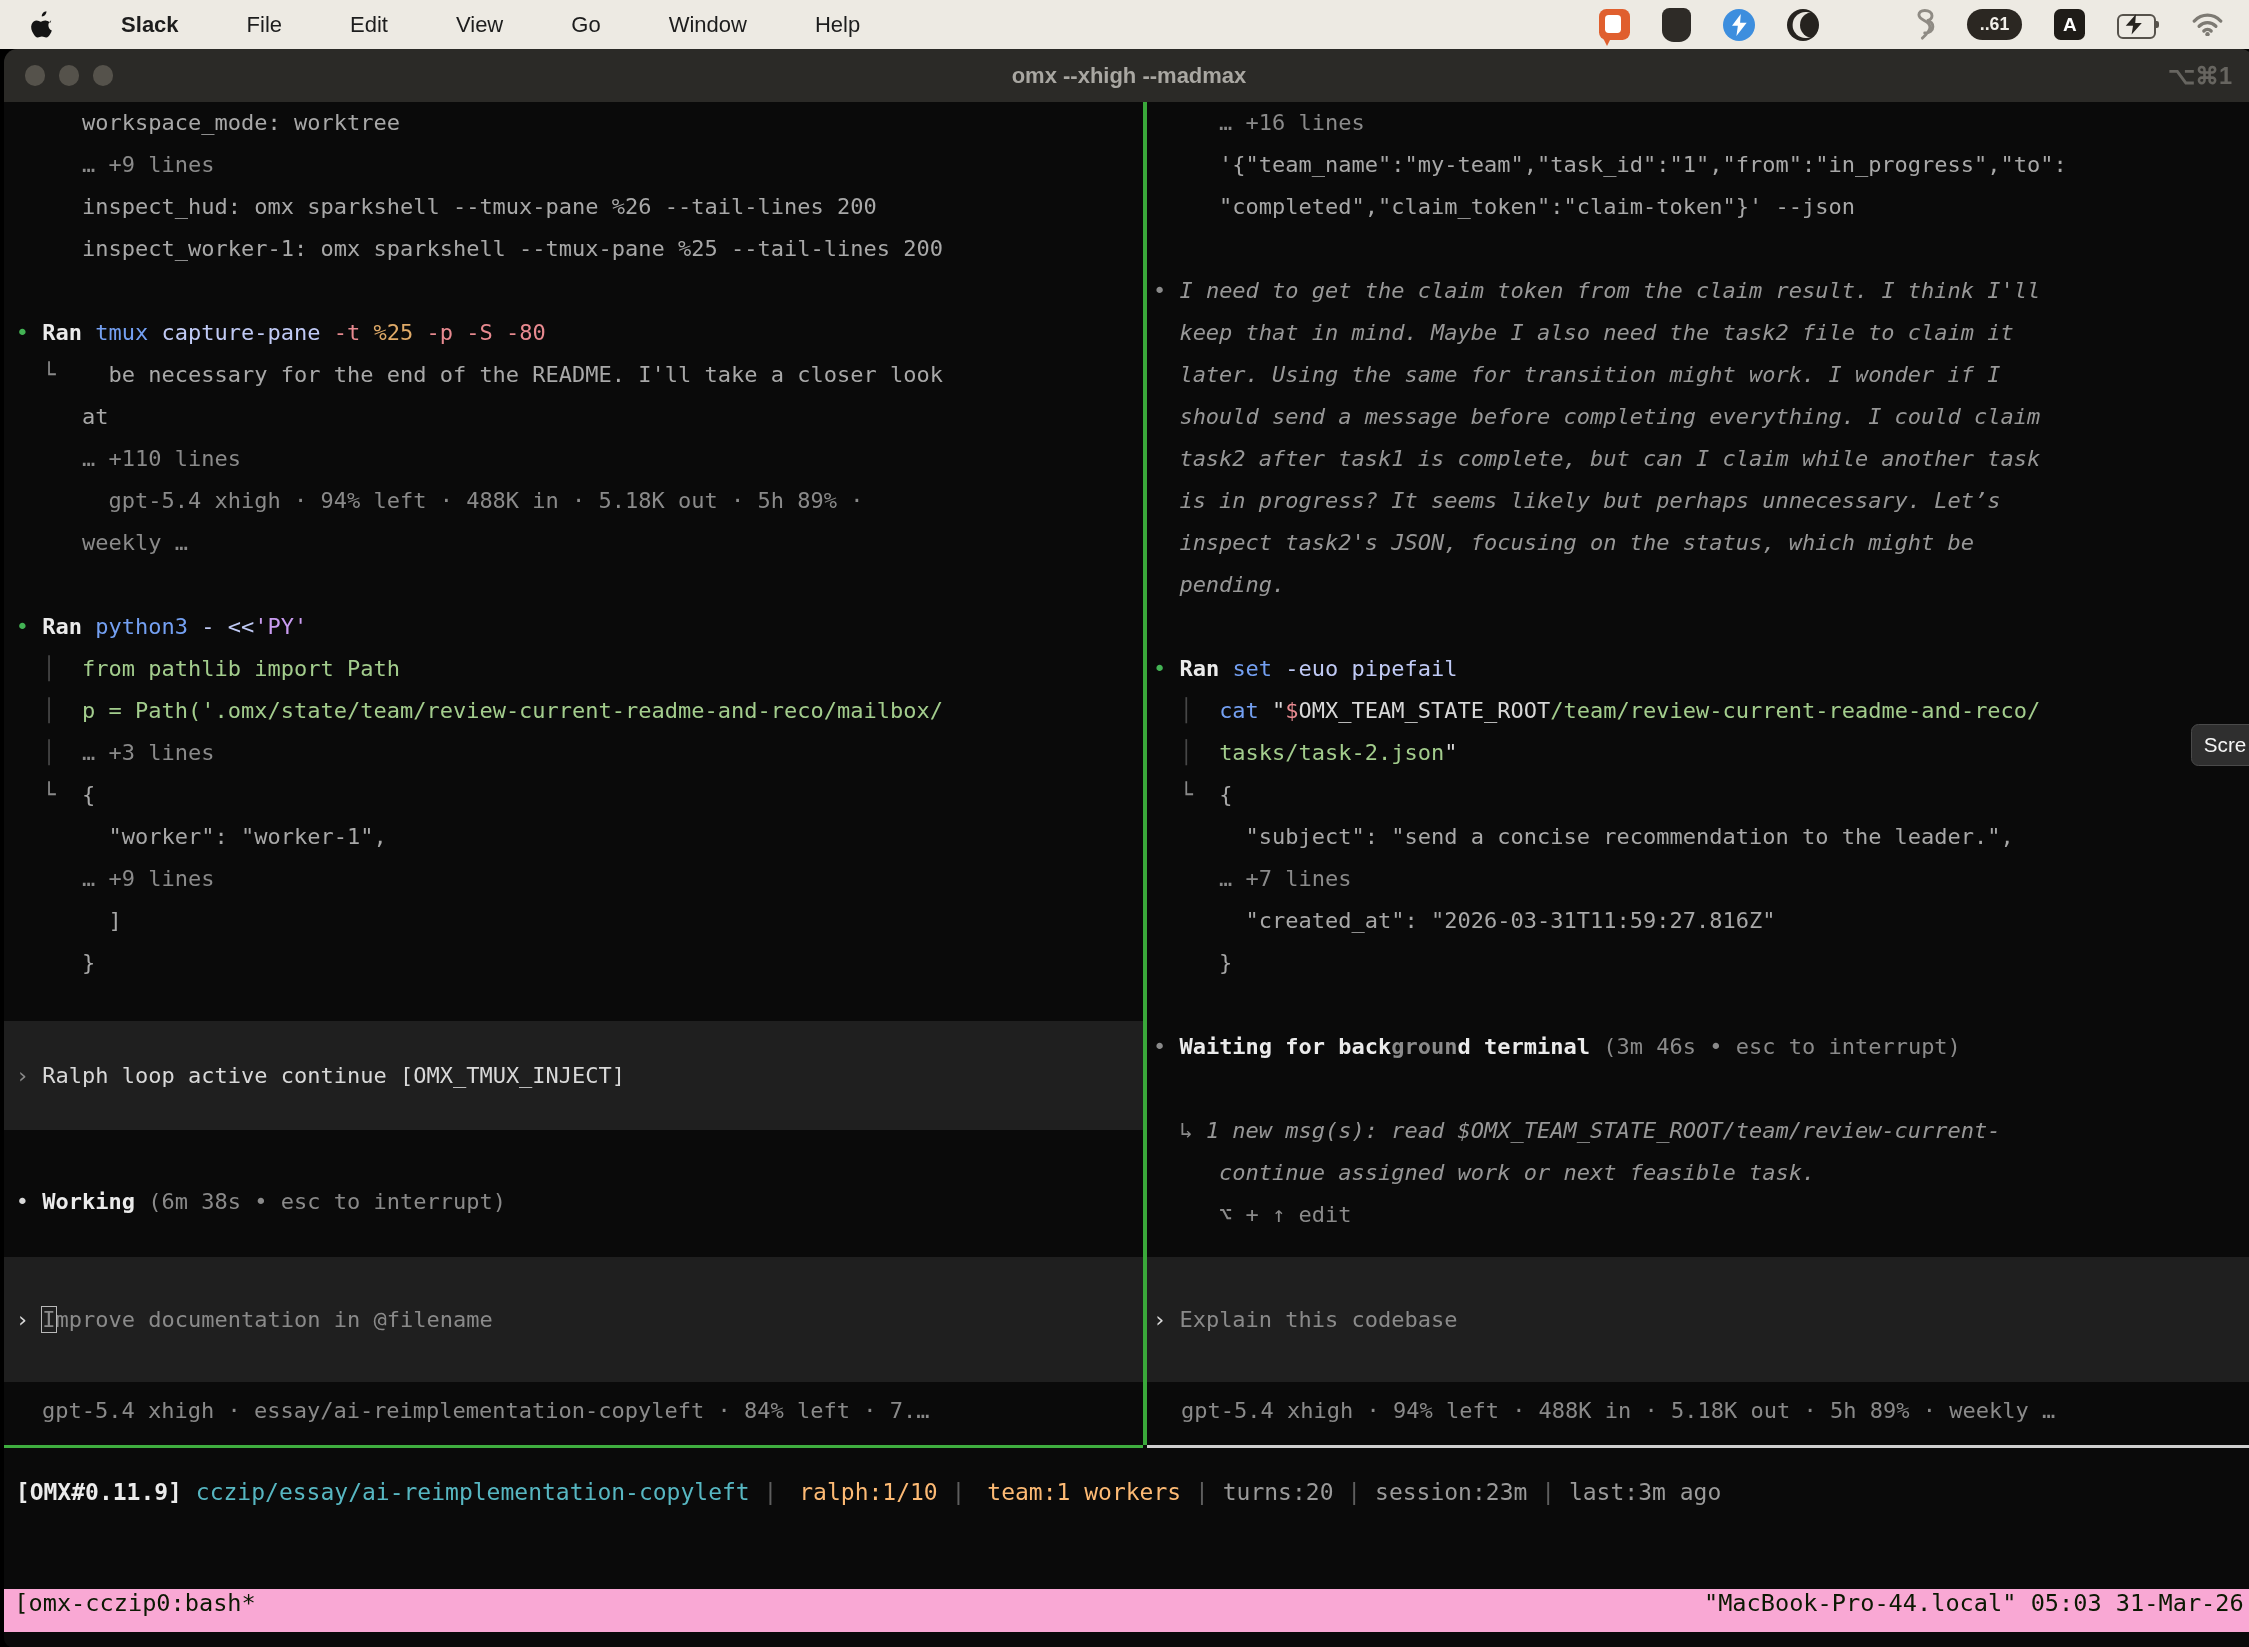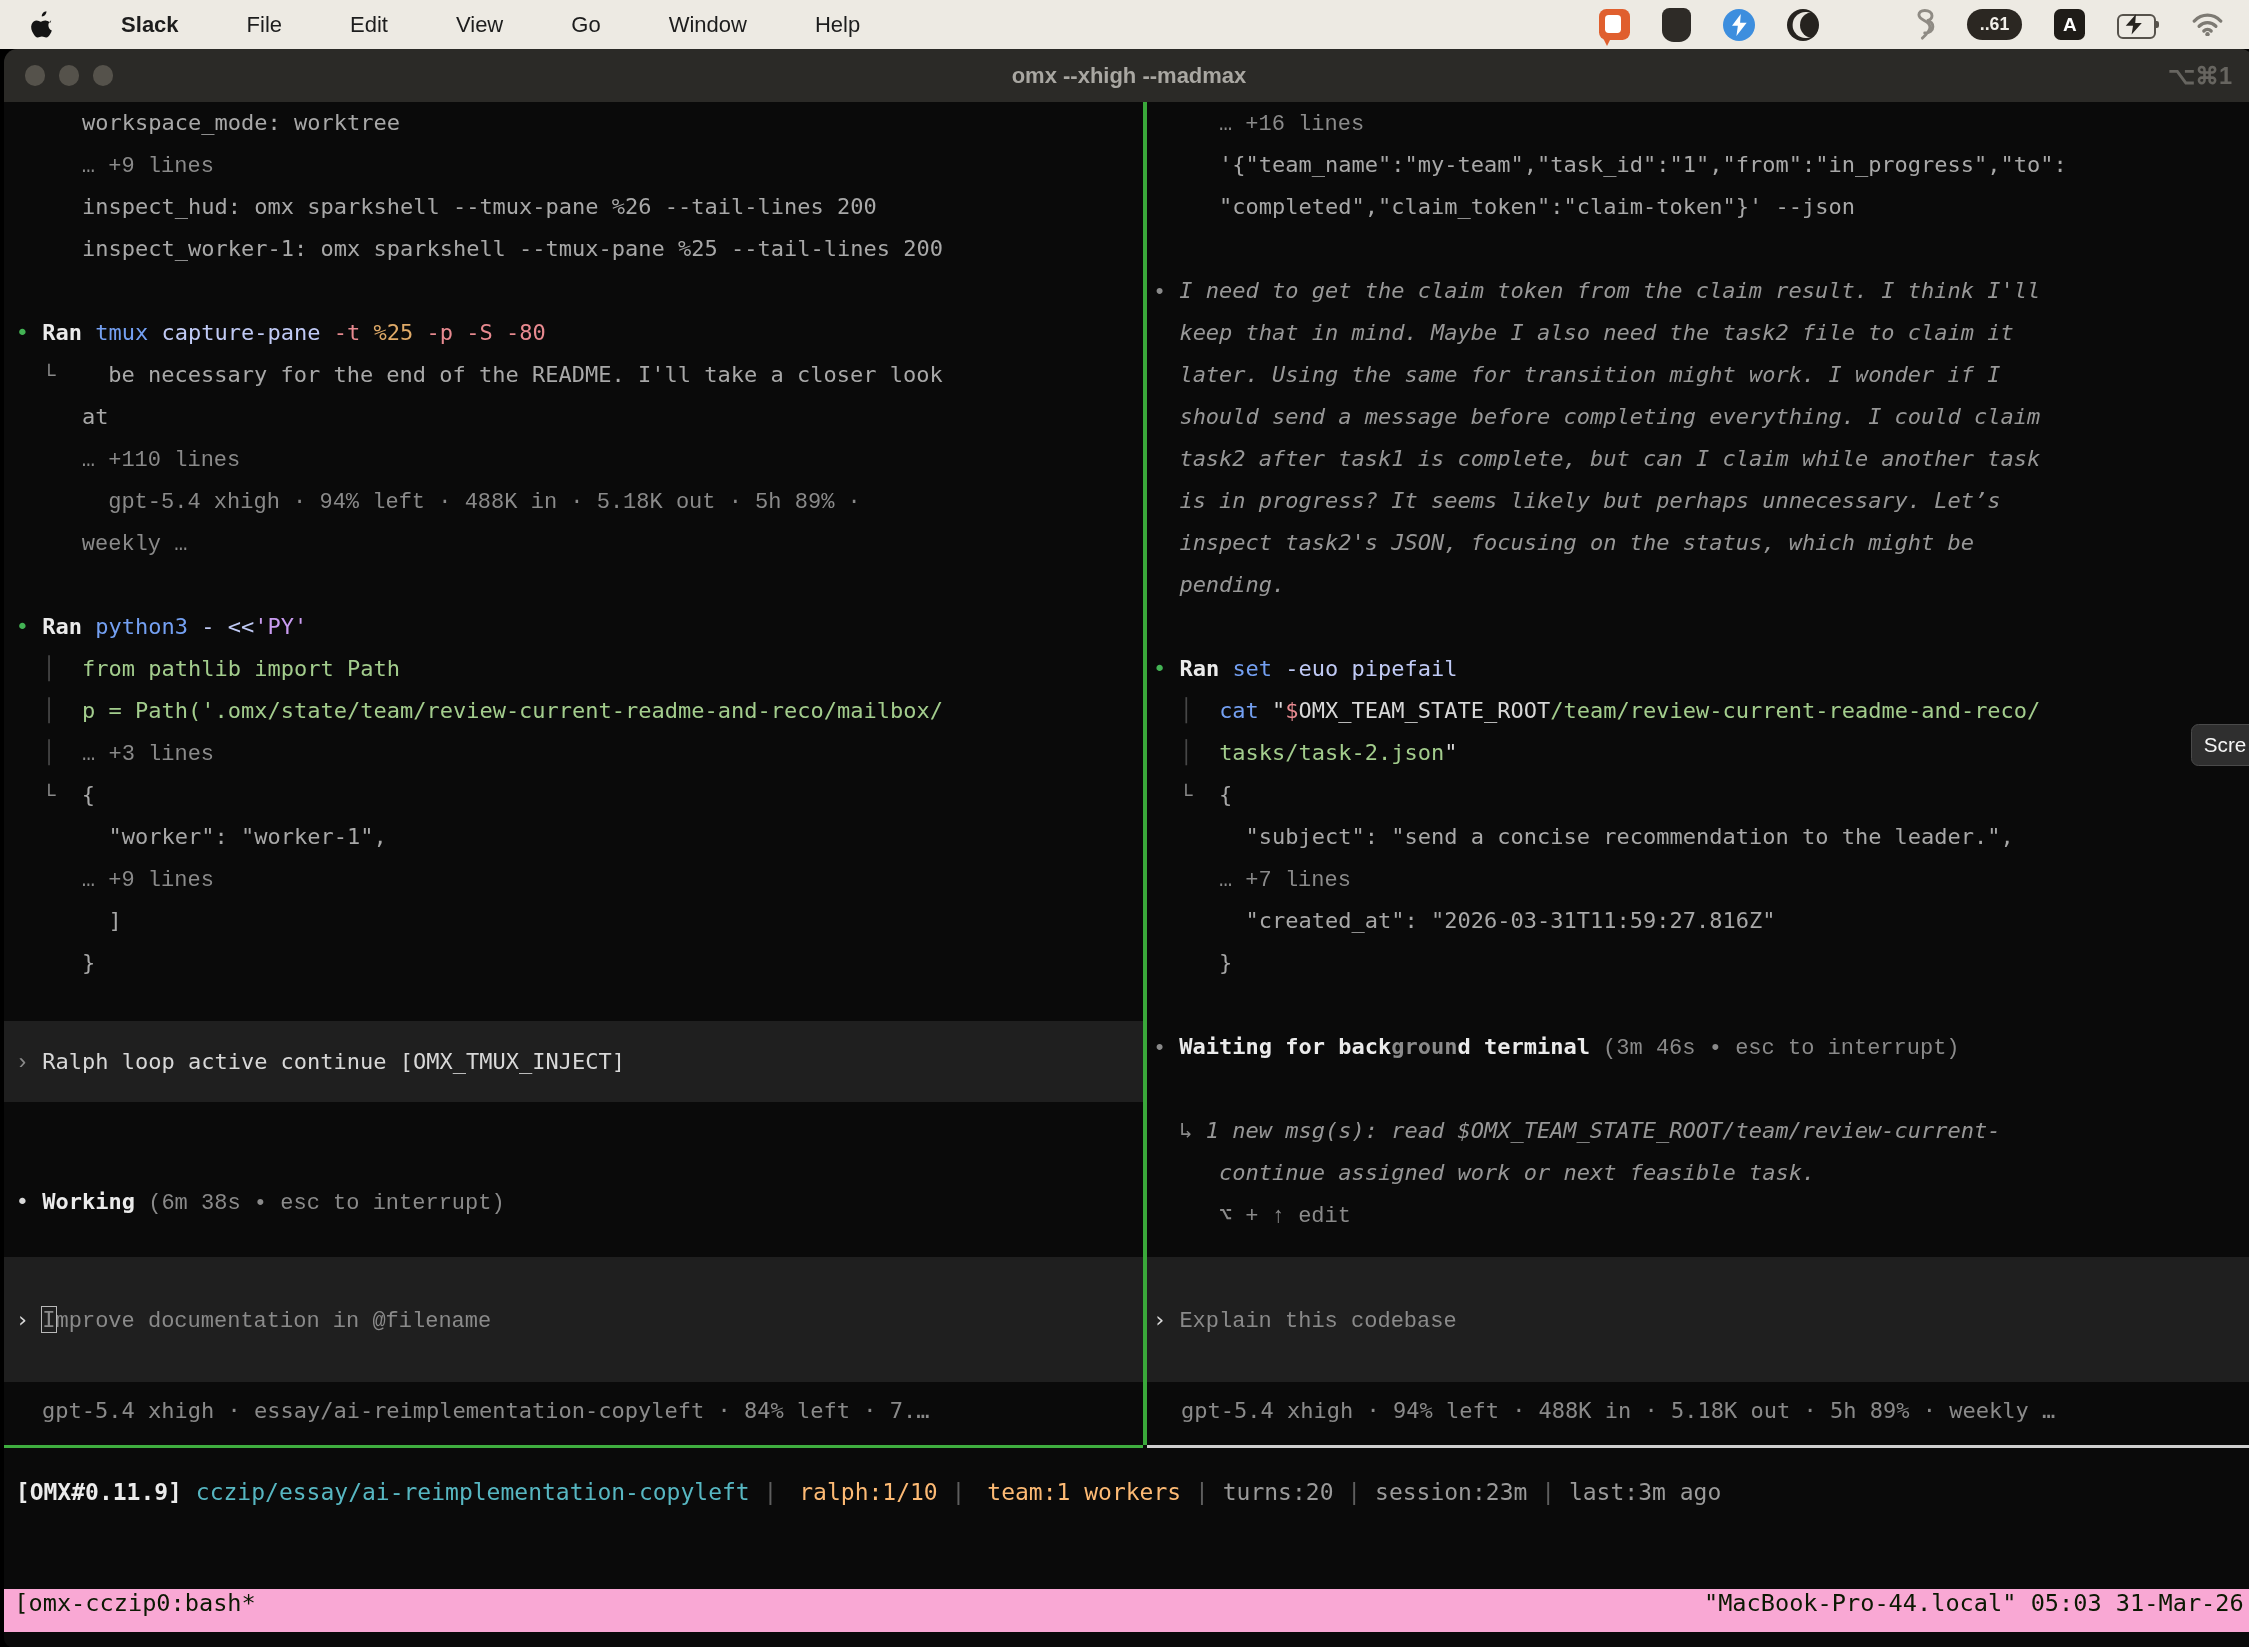--- a/index.html
+++ b/index.html
@@ -58,38 +58,38 @@
   .vdivider{position:absolute;left:1139px;top:0;width:3.7px;height:1343px;background:#3aa83a;}
   .hborder-left{position:absolute;left:0;top:1343px;width:1139px;height:3px;background:#3fae3f;}
   .hborder-right{position:absolute;left:1143px;top:1343px;width:1107px;height:3px;background:#cfcfcf;}
 
   .flow{padding-left:11.8px;}
   .pane-right .flow{padding-left:5.9px;}
   .tl{height:42px;white-space:pre;font-size:22px;line-height:42px;}
 
   
   .g{color:#a8a8a8;}
-  .d{color:#8a8a8a;font-family:Liberation Mono, monospace;}
+  .d{color:#8a8a8a;}
   .w{color:#d8d8d8;}
   .wb{color:#ebebeb;font-weight:700;}
   .db{color:#8a8a8a;font-weight:700;}
   .blu{color:#74a0f2;}
   .lav{color:#c0caf5;}
   .pnk{color:#e88a90;}
   .org{color:#dfaa68;}
   .pur{color:#c99bf0;}
   .grn{color:#a3cd8d;}
   .bg{color:#43b354;}
   .it{color:#979797;font-style:italic;}
   .gd{color:#474747;}
 
   .band{position:absolute;left:0;width:100%;background:#1f1f1f;display:flex;align-items:center;}
   .band .tl{padding-left:11.8px;}
   .pane-right .band .tl{padding-left:5.9px;}
-  .ralph-band{top:919px;height:81px;}
+  .ralph-band{top:919px;height:109px;}
   .input-band{top:1155px;height:125px;}
   .abs-line{position:absolute;left:11.8px;white-space:pre;font-size:22px;line-height:42px;}
   .pane-right .abs-line{left:5.9px;}
   .working-line{top:1079px;}
   .status-line{top:1288px;left:38px !important;color:#8a8a8a;}
   .pane-right .status-line{left:34px !important;}
   .cursor{outline:1.5px solid #b9b9b9;outline-offset:-0.7px;color:#8a8a8a;}
 
   .scre-box{position:absolute;left:1044px;top:622px;width:96px;height:40px;background:#2f2f2f;
       border:1.5px solid #4a4a4a;border-radius:7.4px;color:#f5f5f5;font-family:"Liberation Sans",sans-serif;

